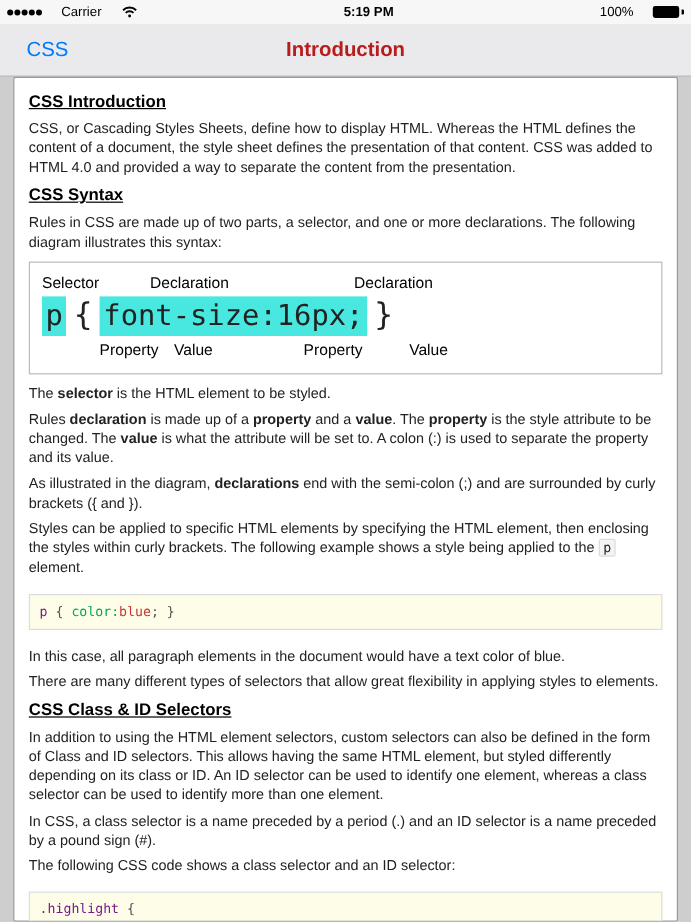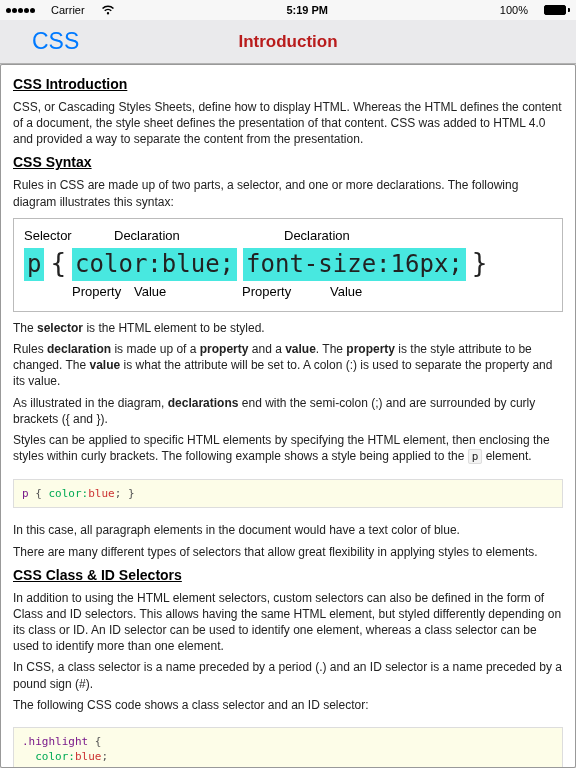--- a/index.html
+++ b/index.html
@@ -14,25 +14,25 @@
   .signal .dot { width: 5px; height: 5px; border-radius: 50%; background: #000; }
   .wifi { position: relative; width: 14px; height: 10px; }
   .wifi svg { display: block; }
   .battery { display: flex; align-items: center; gap: 2px; }
   .batt-body { width: 22px; height: 10px; border: 1px solid #000; border-radius: 2px; background: #000; }
   .batt-tip { width: 2px; height: 4px; background: #000; border-radius: 0 1px 1px 0; }
   .navbar {
     height: 44px; background: #eaeaec; border-bottom: 1px solid #b2b2b2;
     display: flex; align-items: center; position: relative;
   }
-  .nav-back { color: #007aff; font-size: 23px; padding-left: 32px; cursor: pointer; }
+  .nav-back { color: #007aff; font-size: 17px; padding-left: 22px; cursor: pointer; }
   .nav-title { position: absolute; left: 0; right: 0; text-align: center; font-size: 17px; font-weight: 600; color: #b91c1c; pointer-events: none;}
   .stage {
     position: absolute; top: 64px; left: 0; right: 0; bottom: 0;
-    background: #cecece; padding: 0 0;
+    background: #cecece; padding: 0 11px;
   }
   .page {
     background: #fff; border: 1px solid #999; border-radius: 2px;
     height: 100%; overflow: hidden; padding: 10px 12px;
     font-size: 12px; color: #222; line-height: 1.35;
   }
   .page h2 {
     font-size: 14px; font-weight: bold; text-decoration: underline;
     margin: 6px 0 4px 0; color: #000;
   }
@@ -112,21 +112,20 @@
 
     <div class="diagram">
       <div class="diag-labels-top">
         <span class="lbl-sel">Selector</span>
         <span class="lbl-dec1">Declaration</span>
         <span class="lbl-dec2">Declaration</span>
       </div>
       <div class="diag-main">
         <span class="hlp">p</span>
         <span class="brace">{</span>
-        <span class="hlp">color:blue;</span>
         <span class="hlp">font-size:16px;</span>
         <span class="brace">}</span>
       </div>
       <div class="diag-labels-bot">
         <span class="bl1">Property</span>
         <span class="bl2">Value</span>
         <span class="bl3">Property</span>
         <span class="bl4">Value</span>
       </div>
     </div>

